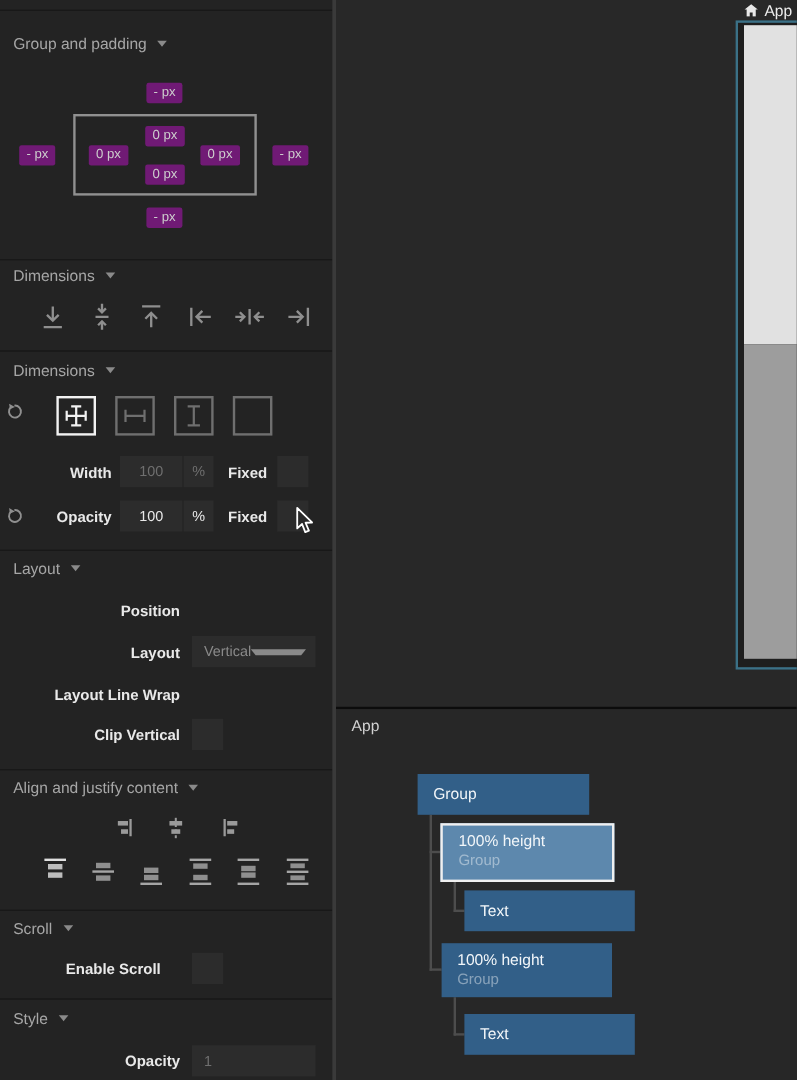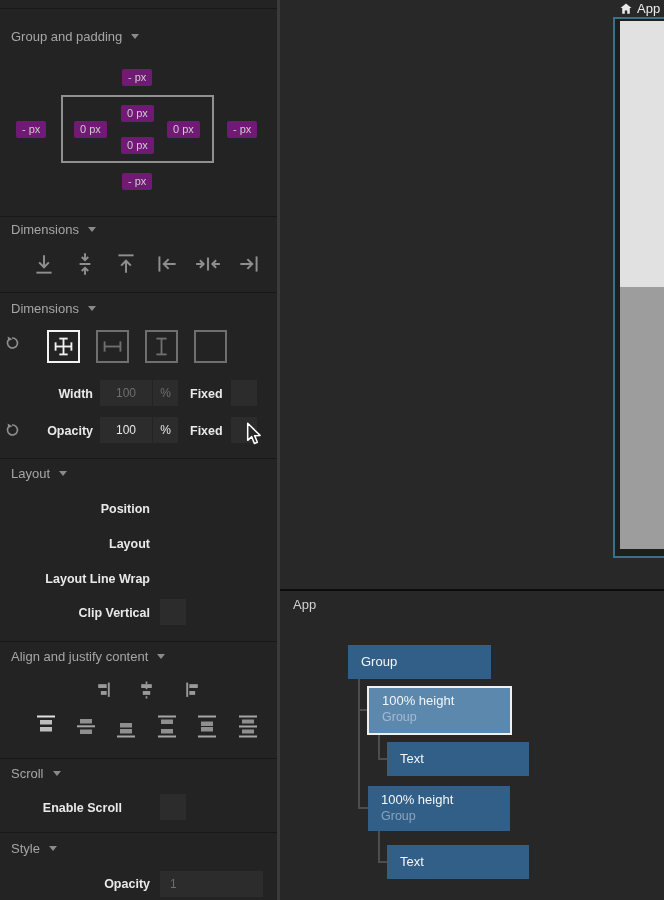--- a/index.html
+++ b/index.html
@@ -190,20 +190,24 @@
     <div class="checkbox" style="left:231px;top:417px"></div>
 
     <div class="divider" style="top:458px"></div>
 
     <div class="sec-header" style="top:466px">
       <span>Layout</span>
       <span class="caret"></span>
     </div>
     <span class="row-label" style="left:0;top:502px;width:150px">Position</span>
     <span class="row-label" style="left:0;top:537px;width:150px">Layout</span>
+    <div class="dropdown" style="top:530px">
+      <span>Vertical</span>
+      <span class="caret"></span>
+    </div>
     <span class="row-label" style="left:0;top:572px;width:150px">Layout Line Wrap</span>
     <span class="row-label" style="left:0;top:606px;width:150px">Clip Vertical</span>
     <div class="checkbox" style="left:160px;top:599px"></div>
 
     <div class="divider" style="top:641px"></div>
 
     <div class="sec-header" style="top:649px">
       <span>Align and justify content</span>
       <span class="caret"></span>
     </div>
@@ -275,21 +279,21 @@
         <rect x="1" y="20.5" width="18" height="2" fill="#a5a5a5"></rect>
         </svg>
     </div>
 
     <div class="divider" style="top:758px"></div>
 
     <div class="sec-header" style="top:766px">
       <span>Scroll</span>
       <span class="caret"></span>
     </div>
-    <span class="row-label" style="left:0;top:801px;width:122px">Enable Scroll</span>
+    <span class="row-label" style="left:0;top:801px;width:134px">Enable Scroll</span>
     <div class="checkbox" style="left:160px;top:794px"></div>
 
     <div class="divider" style="top:832px"></div>
 
     <div class="sec-header" style="top:841px">
       <span>Style</span>
       <span class="caret"></span>
     </div>
     <span class="row-label" style="left:0;top:877px;width:150px">Opacity</span>
     <div class="valbox muted" style="left:160px;top:871px;width:103px;justify-content:flex-start;padding-left:10px">1</div>

